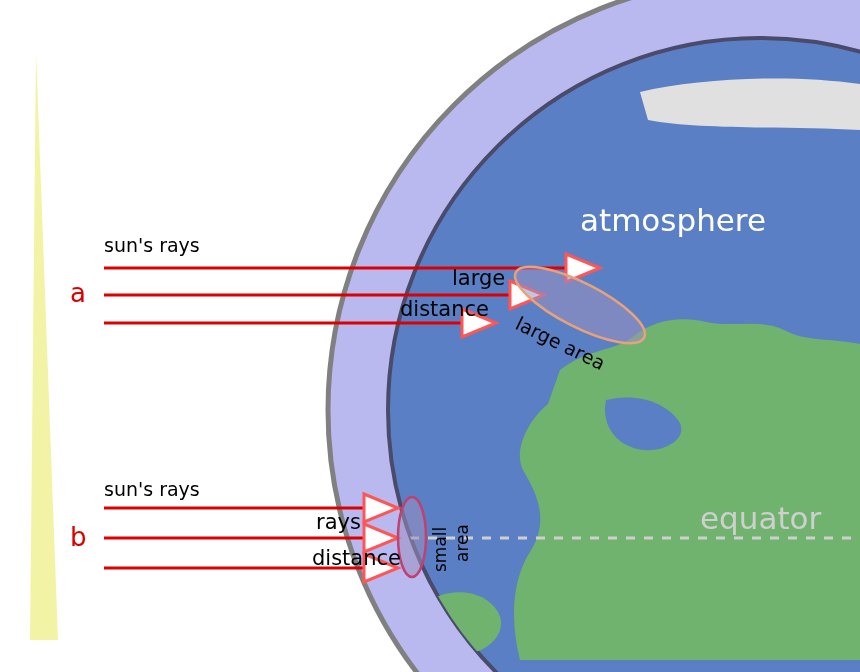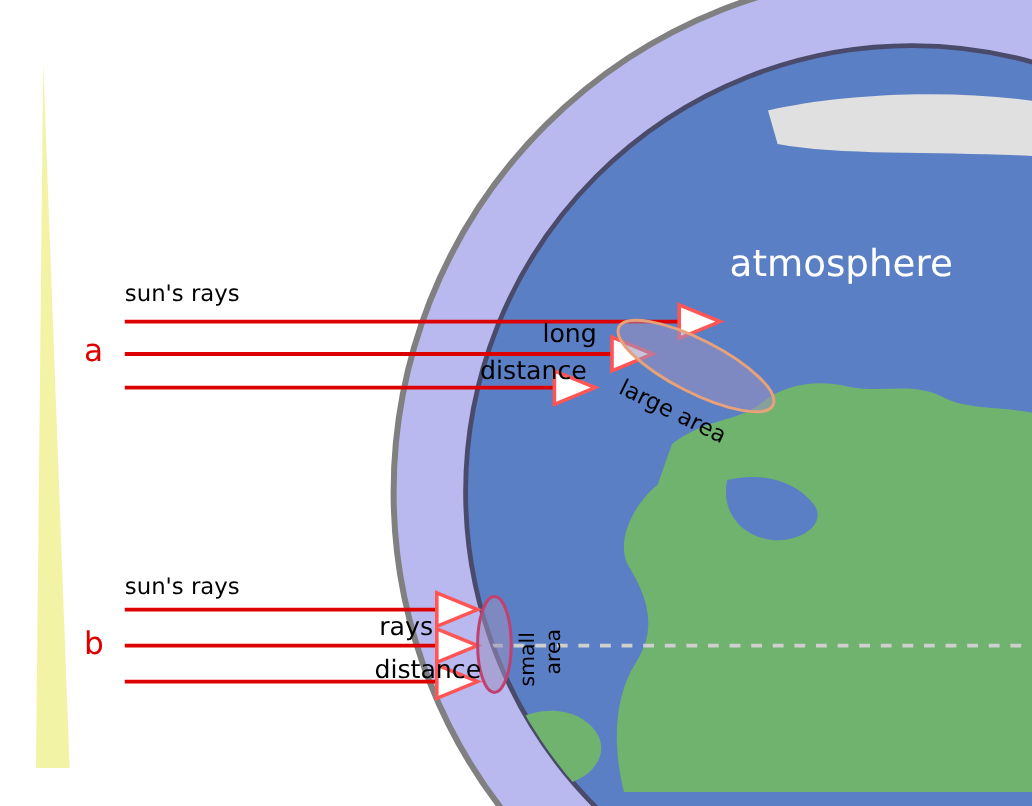--- a/index.html
+++ b/index.html
@@ -127,35 +127,36 @@
 
         <ellipse cx="412" cy="537" rx="14" ry="40" fill="#9a8fbf" fill-opacity="0.55" stroke="#c04070" stroke-width="2.5"></ellipse>
       </g>
     </g>
   </svg>
 
   <div class="lbl lbl-sunrays" style="left:104px; top:234px;">sun's rays</div>
 
   <div class="lbl lbl-ab" style="left:70px; top:278px;">a</div>
 
-  <div class="lbl lbl-long" style="left:452px; top:266px;">long</div>
+  <div class="lbl lbl-long" style="left:452px; top:266px;">large</div>
 
   <div class="lbl lbl-distance" style="left:400px; top:297px;">distance</div>
 
   <div class="lbl lbl-largearea" style="left:522px; top:312px;">large area</div>
 
   <div class="lbl lbl-sunrays" style="left:104px; top:478px;">sun's rays</div>
 
   <div class="lbl lbl-ab" style="left:70px; top:522px;">b</div>
 
   <div class="lbl lbl-short" style="left:316px; top:510px;">rays</div>
 
   <div class="lbl lbl-distance" style="left:312px; top:546px;">distance</div>
 
   <div class="lbl lbl-smallarea" style="left:430px; top:572px;">small</div>
 
   <div class="lbl lbl-smallarea" style="left:452px; top:562px;">area</div>
 
-  <div class="lbl lbl-atmosphere" style="left:608px; top:202px;">atmosphere</div>
+  <div class="lbl lbl-atmosphere" style="left:580px; top:202px;">atmosphere</div>
 
 
+  <div class="lbl lbl-equator" style="left:700px; top:500px;">equator</div>
 
 </div>
 
 </body></html>

